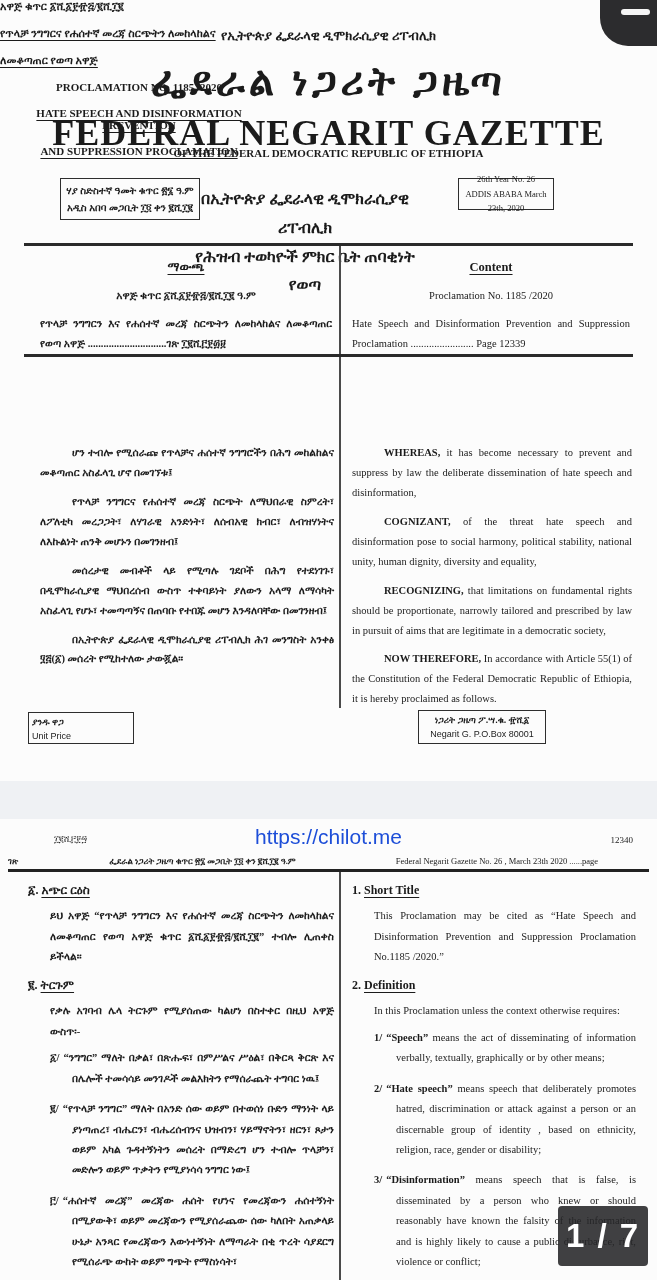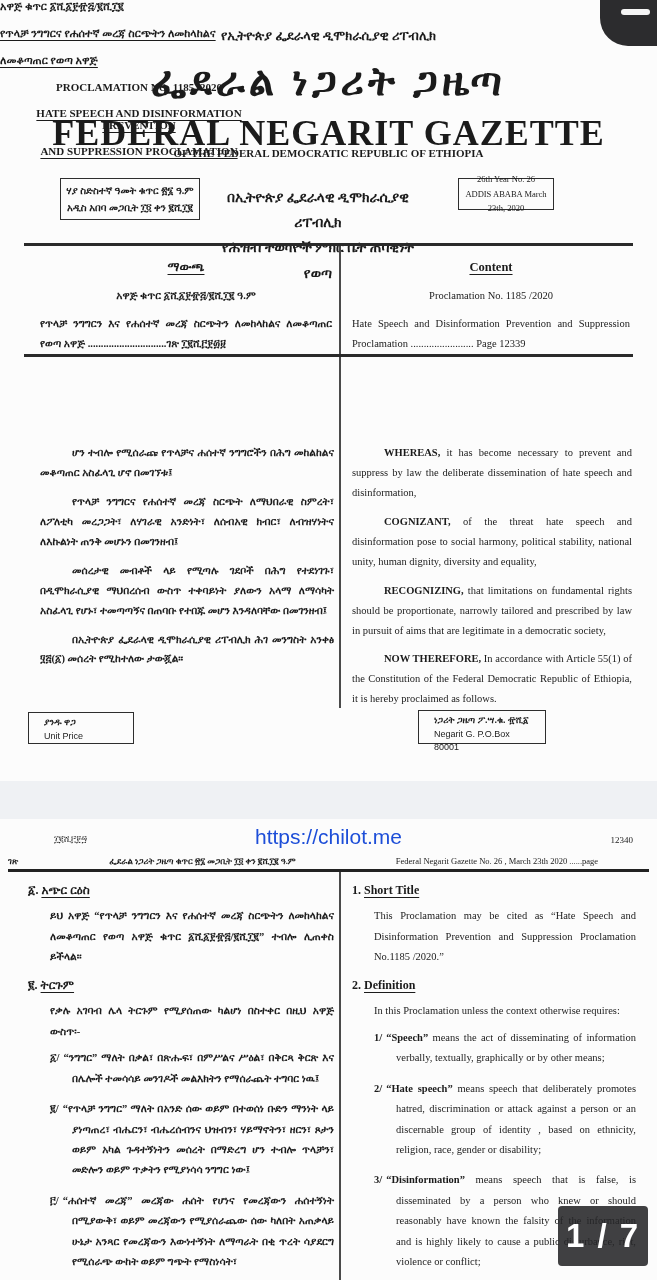--- a/index.html
+++ b/index.html
@@ -18,22 +18,22 @@
   .center-txt { position:absolute; left:0; width:100%; text-align:center; }
   .mast-am-small { top:28px; font-size:13px; font-weight:bold; }
   .mast-am-title { top:58px; font-size:40px; font-weight:bold; letter-spacing:4px; }
   .mast-en-title { top:112px; font-size:36px; font-weight:bold; letter-spacing:1px; }
   .mast-en-sub   { top:147px; font-size:11px; font-weight:bold; }
 
   
   .issue-box { position:absolute; border:1.5px solid #2e2e2e; text-align:center;
                display:flex; flex-direction:column; justify-content:center; }
   .issue-left { left:60px; top:178px; width:140px; height:42px; font-size:10px; font-weight:bold; line-height:1.7; }
-  .issue-center { position:absolute; left:208px; top:185px; width:220px; text-align:center;
-                  font-size:14px; font-weight:bold; line-height:1.8; }
+  .issue-center { position:absolute; left:195px; top:185px; width:220px; text-align:center;
+                  font-size:16px; font-weight:bold; line-height:1.8; }
   .issue-right { left:458px; top:178px; width:96px; height:32px; font-size:8.5px; line-height:1.7; }
 
   
   .hrule { position:absolute; left:24px; right:24px; height:3px; background:#2a2a2a; }
   .r1 { top:243px; } .r2 { top:354px; }
   .vdiv1 { position:absolute; left:339px; top:246px; height:462px; width:1.5px; background:#4a4a4a; }
 
   
   .col { position:absolute; font-size:10.5px; line-height:1.9; text-align:justify; }
   .am { font-weight:600; }
@@ -48,23 +48,23 @@
   .proc-en { left:352px; top:366px; width:278px; text-align:center; }
   .proc-line { font-weight:bold; font-size:11px; margin-bottom:14px; }
   .u { text-decoration:underline; text-underline-offset:3px; }
 
   .body-am { left:40px; top:443px; width:294px;font-family:Liberation Serif, serif; }
   .body-en { left:352px; top:443px; width:280px; }
   .para { margin:0 0 9px 0; text-indent:32px; }
   .lead { font-weight:bold; }
 
   .foot-box { position:absolute; border:1.5px solid #2e2e2e; font-size:9px; line-height:1.5;
-              font-family:"Liberation Sans","DejaVu Sans",sans-serif; padding:3px 15px; }
+              font-family:"Liberation Sans","DejaVu Sans",sans-serif; padding:3px 3px; }
   .foot-left { left:28px; top:712px; width:106px; height:32px; }
-  .foot-right { left:418px; top:710px; width:128px; height:34px; text-align:left; }
+  .foot-right { left:418px; top:710px; width:128px; height:34px; text-align:center; }
 
   
   .p2-geez { position:absolute; left:54px; top:15px; font-size:9px; }
   .p2-url { position:absolute; left:0; width:100%; top:6px; text-align:center;
             font-size:21px; color:#1d4ed8; font-family:"Liberation Sans","DejaVu Sans",sans-serif; }
   .p2-num { position:absolute; right:24px; top:16px; font-size:9px; }
   .p2-subhead { position:absolute; top:37px; font-size:8.5px; white-space:nowrap; }
   .p2-gats { left:8px; font-weight:bold; }
   .p2-am-head { left:70px; width:265px; text-align:center; }
   .p2-en-head { left:352px; width:290px; text-align:center; }

